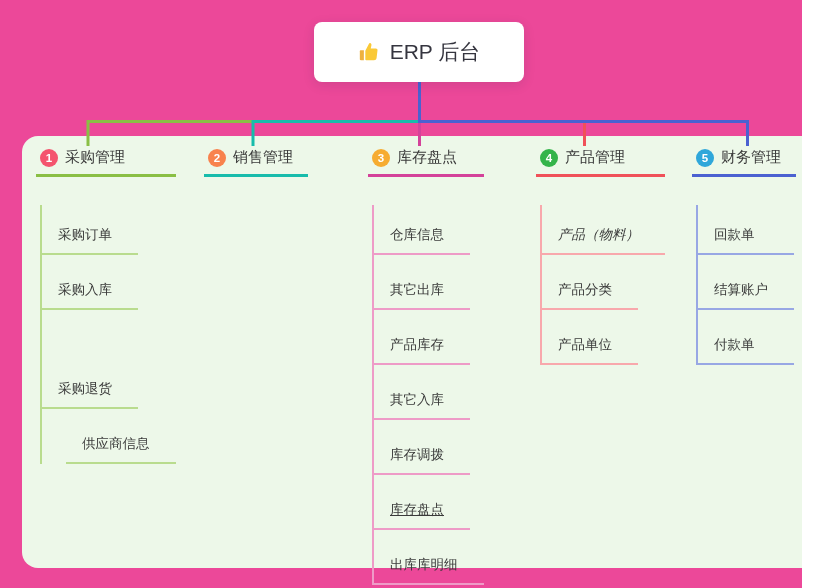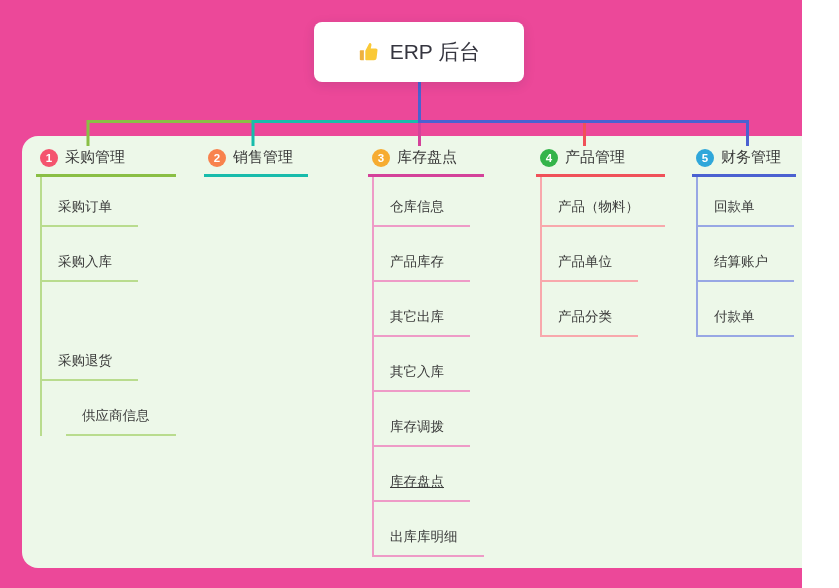--- a/index.html
+++ b/index.html
@@ -82,21 +82,21 @@
     align-items: flex-end;
     border-bottom: 2px solid #ccc;
     width: max-content;
     min-width: 96px;
     padding: 0 26px 9px 16px;
     box-sizing: border-box;
     font-size: 13.5px;
     color: #3a3a3a;
     white-space: nowrap;
   }
-  .child:first-child { height: 50px; }
+  .child:first-child { height: 50px; margin-top: 28px; }
   .b1 { left: 36px; }
   .b2 { left: 204px; }
   .b3 { left: 368px; }
   .b4 { left: 536px; }
   .b5 { left: 692px; }
 </style>
 </head>
 <body>
 
 <div class="page">
@@ -142,38 +142,38 @@
     </div>
   </div>
 
   <div class="branch b3">
     <div class="branch-header" style="border-bottom-color: rgb(212, 66, 154);">
       <span class="badge" style="background-color: rgb(246, 172, 49);">3</span>
       <span class="branch-label">库存盘点</span>
     </div>
     <div class="children" style="border-left-color: rgb(238, 155, 199);">
       <div class="child" style="border-bottom-color: rgb(238, 155, 199);">仓库信息</div>
+      <div class="child" style="border-bottom-color: rgb(238, 155, 199);">其它出库</div>
       <div class="child" style="border-bottom-color: rgb(238, 155, 199);">产品库存</div>
-      <div class="child" style="border-bottom-color: rgb(238, 155, 199);">其它出库</div>
       <div class="child" style="border-bottom-color: rgb(238, 155, 199);">其它入库</div>
       <div class="child" style="border-bottom-color: rgb(238, 155, 199);">库存调拨</div>
       <div class="child" style="border-bottom-color: rgb(238, 155, 199); text-decoration: underline;">库存盘点</div>
       <div class="child" style="border-bottom-color: rgb(238, 155, 199);">出库库明细</div>
     </div>
   </div>
 
   <div class="branch b4">
     <div class="branch-header" style="border-bottom-color: rgb(240, 81, 89);">
       <span class="badge" style="background-color: rgb(52, 180, 74);">4</span>
       <span class="branch-label">产品管理</span>
     </div>
     <div class="children" style="border-left-color: rgb(248, 168, 172);">
-      <div class="child" style="border-bottom-color: rgb(248, 168, 172);">产品（物料）</div>
+      <div class="child" style="border-bottom-color: rgb(248, 168, 172); font-style: italic;">产品（物料）</div>
+      <div class="child" style="border-bottom-color: rgb(248, 168, 172);">产品分类</div>
       <div class="child" style="border-bottom-color: rgb(248, 168, 172);">产品单位</div>
-      <div class="child" style="border-bottom-color: rgb(248, 168, 172);">产品分类</div>
     </div>
   </div>
 
   <div class="branch b5">
     <div class="branch-header" style="border-bottom-color: rgb(75, 97, 209);">
       <span class="badge" style="background-color: rgb(47, 167, 218);">5</span>
       <span class="branch-label">财务管理</span>
     </div>
     <div class="children" style="border-left-color: rgb(152, 167, 228);">
       <div class="child" style="border-bottom-color: rgb(152, 167, 228); text-align: right;">回款单</div>

